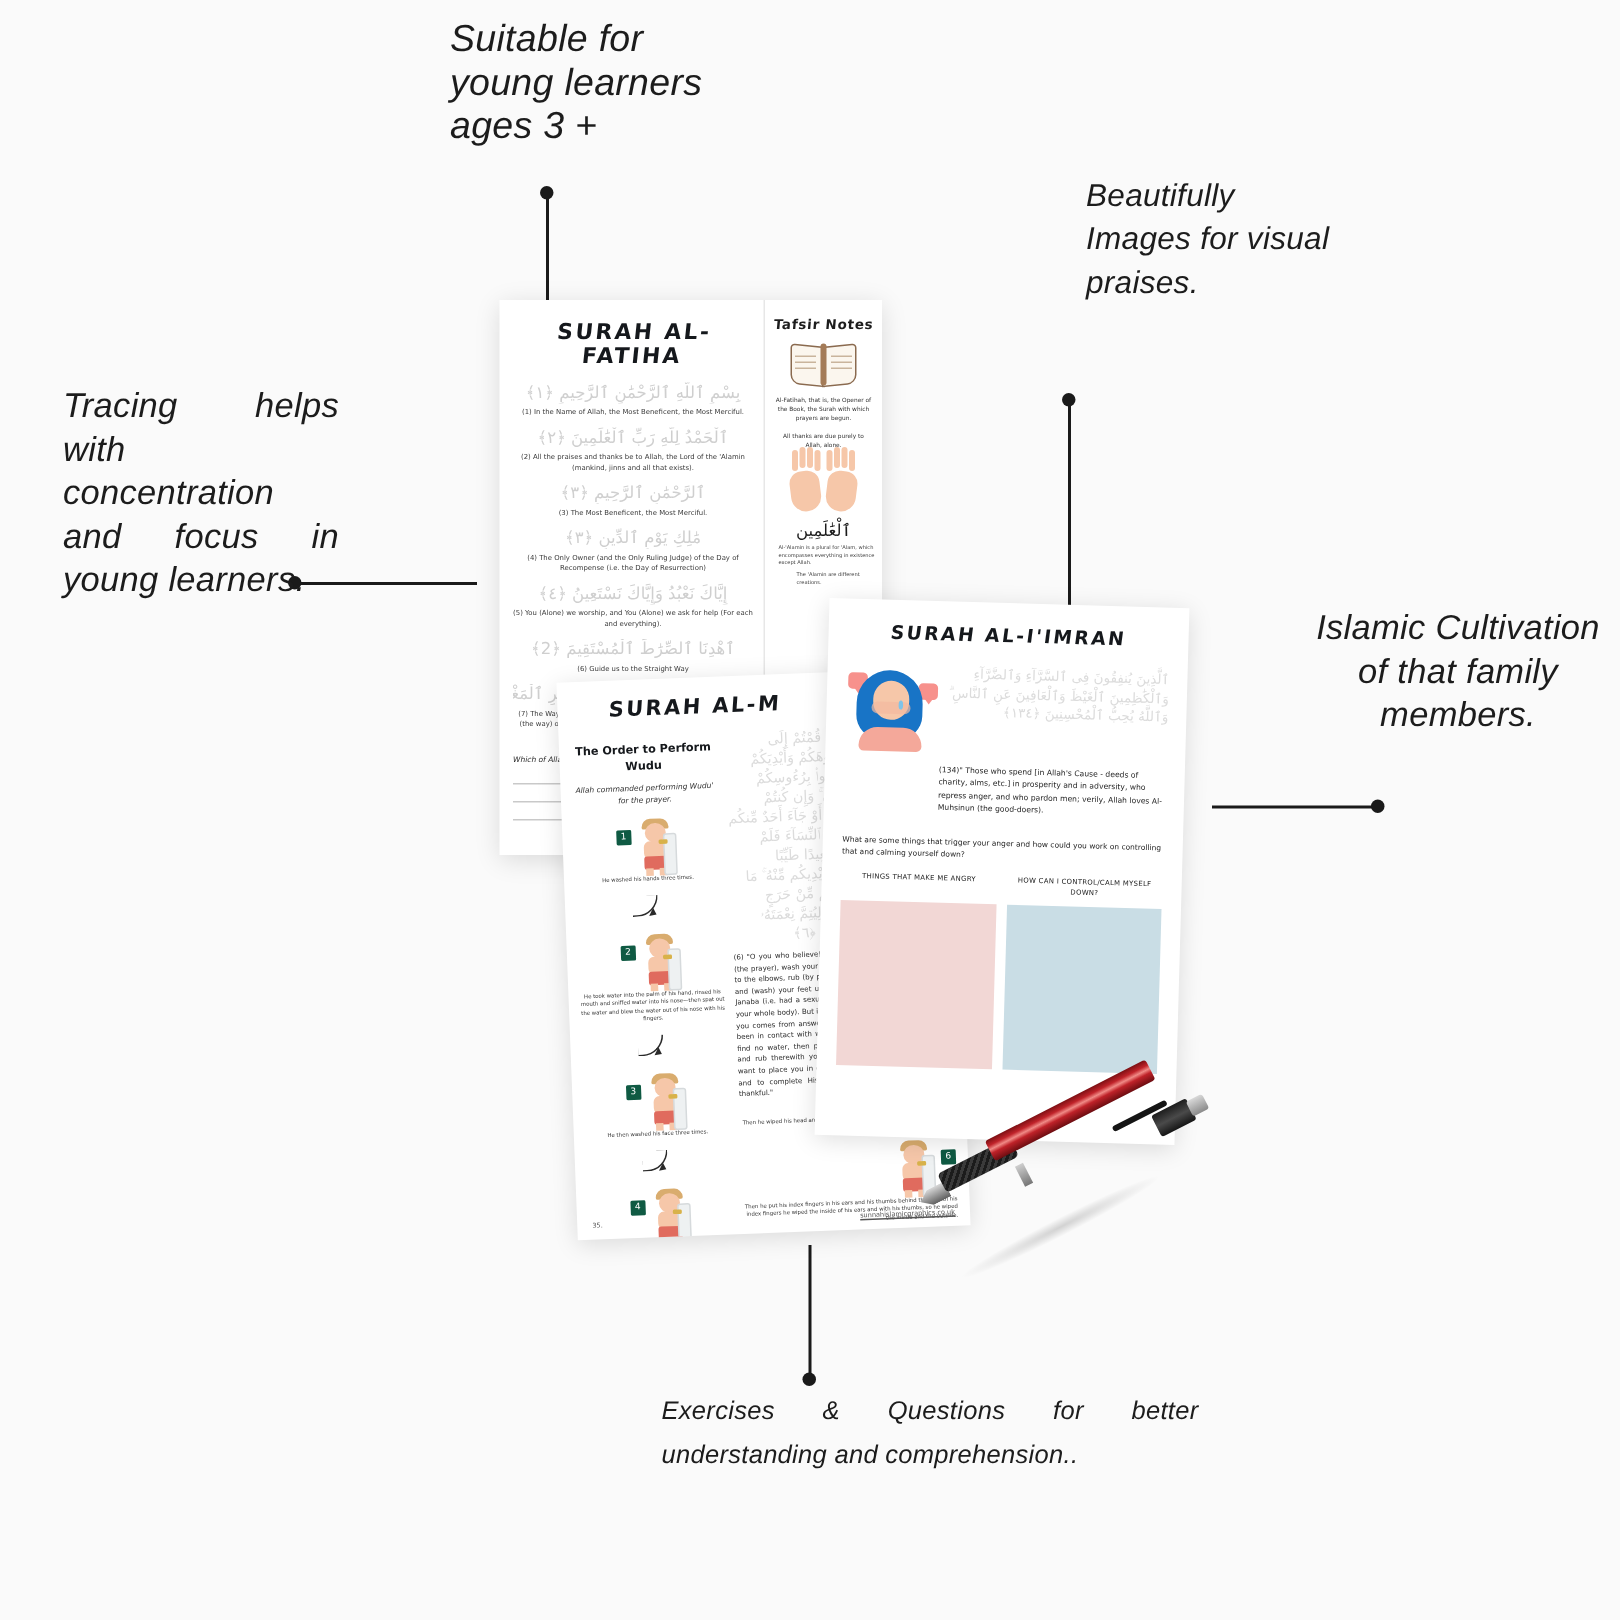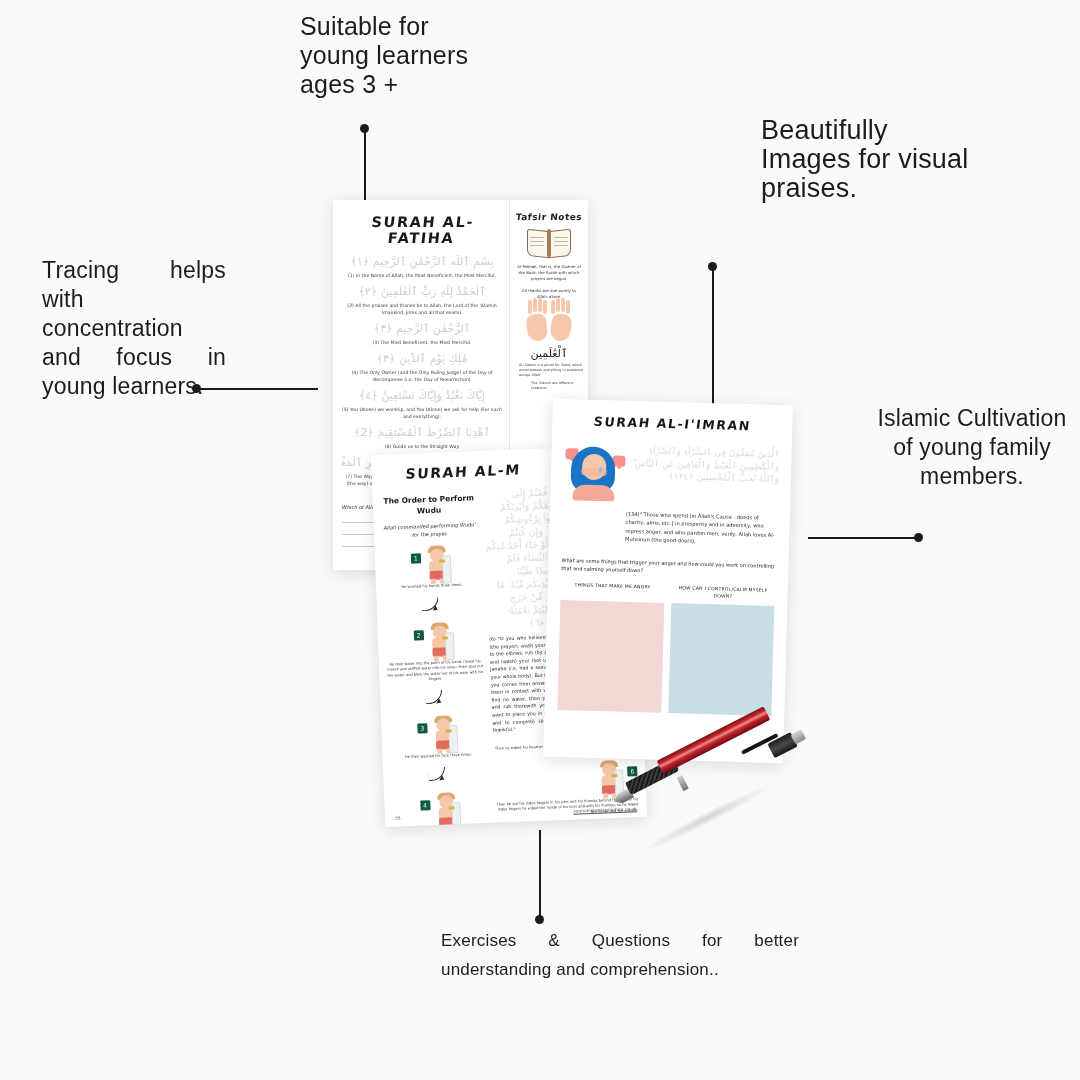--- a/index.html
+++ b/index.html
@@ -13,24 +13,24 @@
   .stage{position:absolute;inset:0;}
 
   
   .callout{
     position:absolute;
     color:#1c1c1c;
     font-family:"Liberation Sans", sans-serif;
     font-weight:400;
     letter-spacing:.2px;
   }
-  .callout div{white-space:nowrap;}
+  .callout div{white-space:nowrap;font-style:italic;}
 
   #callout-top{left:300px;top:12px;font-size:25px;line-height:29px;}
-  #callout-right-top{left:761px;top:116px;font-size:27px;line-height:29px;}
+  #callout-right-top{left:724px;top:116px;font-size:21px;line-height:29px;}
   #callout-left{left:30px;top:256px;font-size:23px;line-height:29px;text-align:justify;width:196px;}
   #callout-left div{white-space:normal;margin-left:12px;}
   #callout-right-mid{left:872px;top:404px;font-size:23px;line-height:29px;text-align:center;width:200px;}
   #callout-right-mid div{white-space:normal;}
   #callout-bottom{left:441px;top:926px;font-size:17px;line-height:29px;width:358px;text-align:justify;}
   #callout-bottom div{white-space:normal;}
 
   
   .lead{position:absolute;background:#1a1a1a;}
   .lead-v{width:2px;}
@@ -195,21 +195,21 @@
     <div>Beautifully</div>
     <div>Images  for  visual</div>
     <div>praises.</div>
   </div>
 
   <div class="callout" id="callout-left">
     <div>Tracing  helps  with  concentration and  focus  in  young learners.</div>
   </div>
 
   <div class="callout" id="callout-right-mid">
-    <div>Islamic Cultivation of young family members.</div>
+    <div>Islamic Cultivation of that family members.</div>
   </div>
 
   <div class="callout" id="callout-bottom">
     <div>Exercises &amp; Questions for better  understanding  and comprehension..</div>
   </div>
 
   <div class="page" id="page-fatiha">
     <div class="body">
       <div class="fat-main">
         <div class="pg-title">SURAH AL-FATIHA</div>

